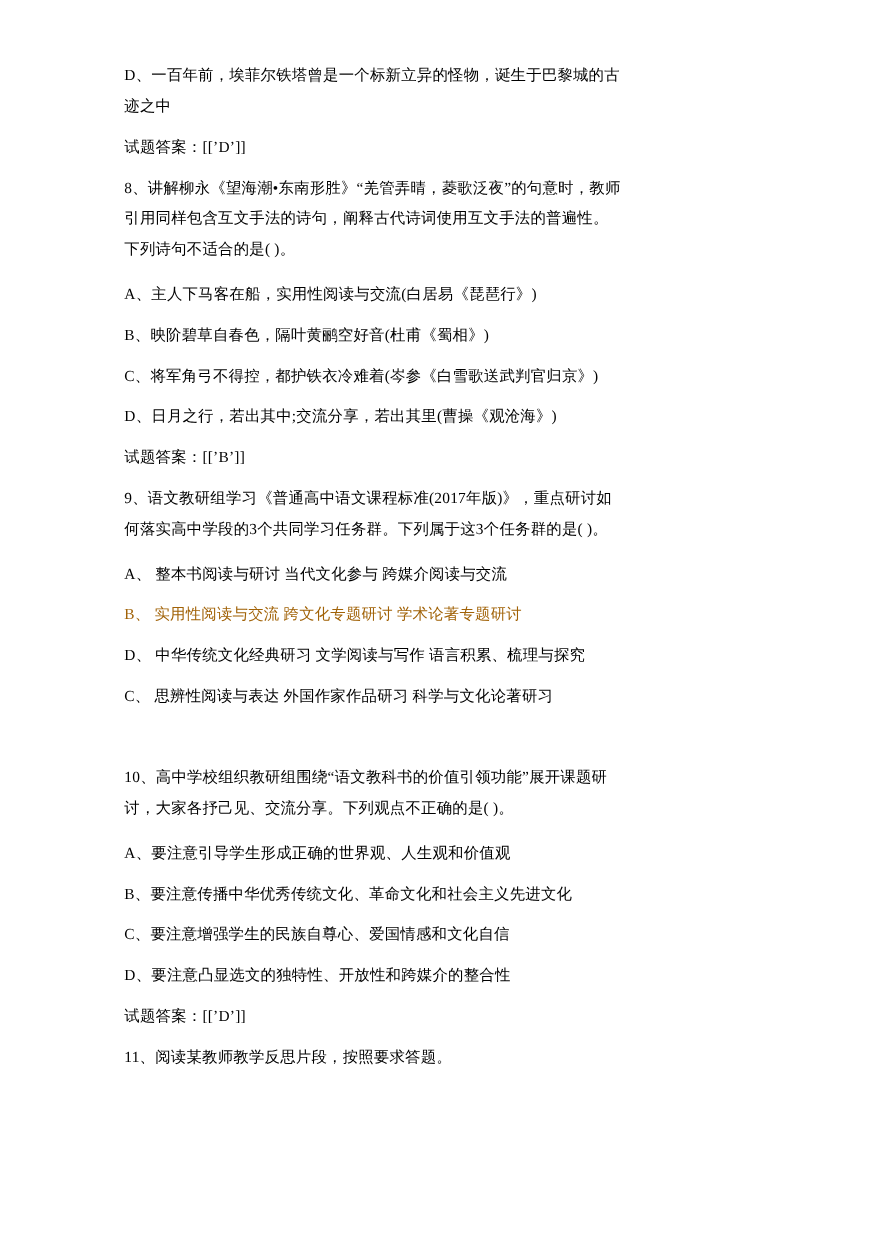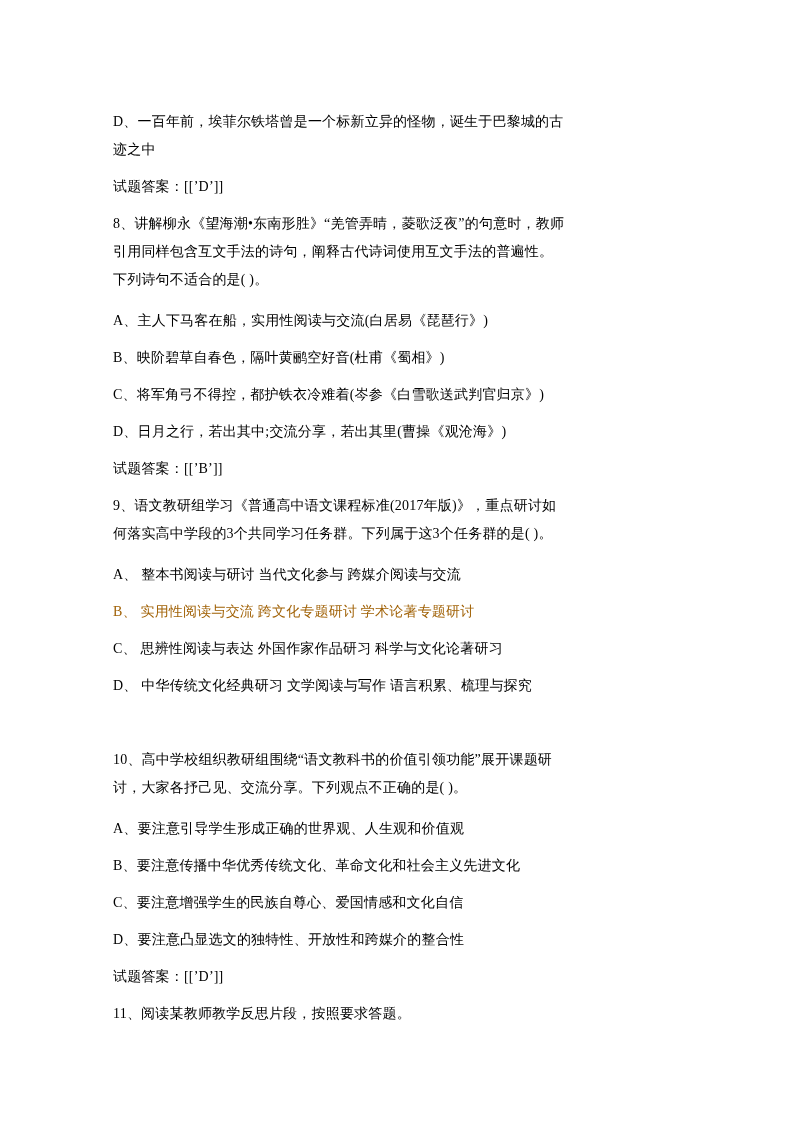--- a/index.html
+++ b/index.html
@@ -10,21 +10,21 @@
     overflow: hidden;
   }
   body {
     background: #ffffff;
     font-family: "Liberation Serif", "DejaVu Serif", serif;
   }
   .page {
     box-sizing: border-box;
     width: 678px;
     height: 1123px;
-    padding: 108px 112px 0 113px;
+    padding: 56px 112px 0 113px;
   }
   .page p {
     margin: 0 0 9px 0;
     font-size: 14px;
     line-height: 28px;
     color: #000000;
     letter-spacing: 0.2px;
     word-break: break-all;
   }
   
@@ -50,22 +50,22 @@
         <p style="color: rgb(0, 0, 0);">B、映阶碧草自春色，隔叶黄鹂空好音(杜甫《蜀相》)</p>
         <p style="color: rgb(0, 0, 0);">C、将军角弓不得控，都护铁衣冷难着(岑参《白雪歌送武判官归京》)</p>
         <p style="color: rgb(0, 0, 0);">D、日月之行，若出其中;交流分享，若出其里(曹操《观沧海》)</p>
         <p class="answer" style="color: rgb(0, 0, 0);">试题答案：[[’B’]]</p>
   </div>
 
   <div class="question">
     <p class="stem" style="color: rgb(0, 0, 0);">9、语文教研组学习《普通高中语文课程标准(2017年版)》，重点研讨如何落实高中学段的3个共同学习任务群。下列属于这3个任务群的是( )。</p>
     <p style="color: rgb(0, 0, 0);">A、 整本书阅读与研讨 当代文化参与 跨媒介阅读与交流</p>
         <p style="color: #a16207;">B、 实用性阅读与交流 跨文化专题研讨 学术论著专题研讨</p>
+        <p style="color: rgb(0, 0, 0);">D、 中华传统文化经典研习 文学阅读与写作 语言积累、梳理与探究</p>
         <p style="color: rgb(0, 0, 0);">C、 思辨性阅读与表达 外国作家作品研习 科学与文化论著研习</p>
-        <p style="color: rgb(0, 0, 0);">D、 中华传统文化经典研习 文学阅读与写作 语言积累、梳理与探究</p>
   </div>
 <div class="blank-line"></div>
   <div class="question">
     <p class="stem" style="color: rgb(0, 0, 0);">10、高中学校组织教研组围绕“语文教科书的价值引领功能”展开课题研讨，大家各抒己见、交流分享。下列观点不正确的是( )。</p>
     <p style="color: rgb(0, 0, 0);">A、要注意引导学生形成正确的世界观、人生观和价值观</p>
         <p style="color: rgb(0, 0, 0);">B、要注意传播中华优秀传统文化、革命文化和社会主义先进文化</p>
         <p style="color: rgb(0, 0, 0);">C、要注意增强学生的民族自尊心、爱国情感和文化自信</p>
         <p style="color: rgb(0, 0, 0);">D、要注意凸显选文的独特性、开放性和跨媒介的整合性</p>
         <p class="answer" style="color: rgb(0, 0, 0);">试题答案：[[’D’]]</p>
   </div>

